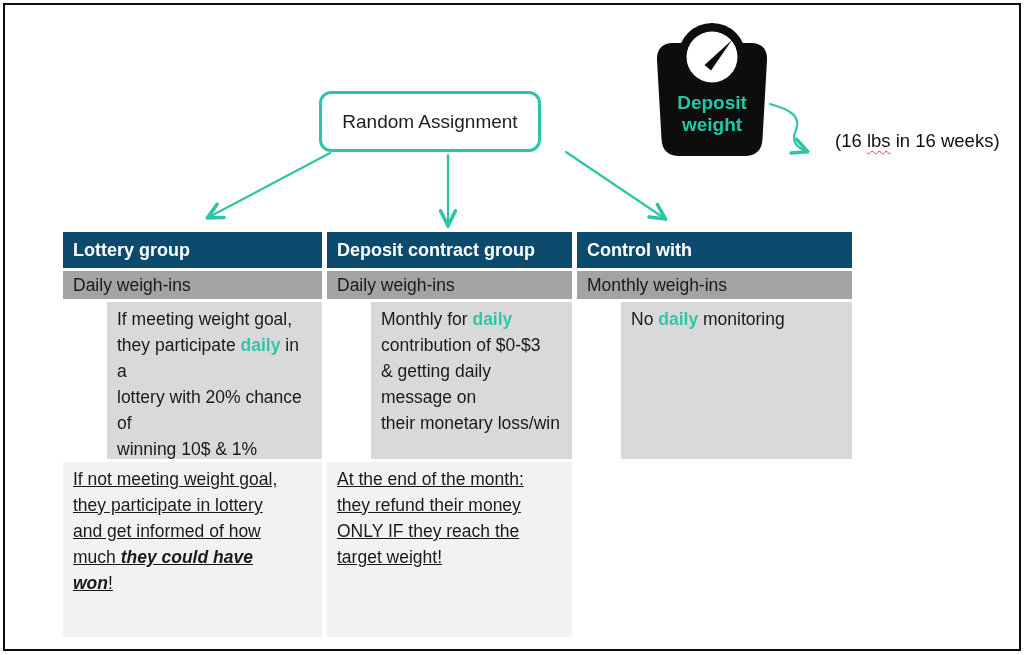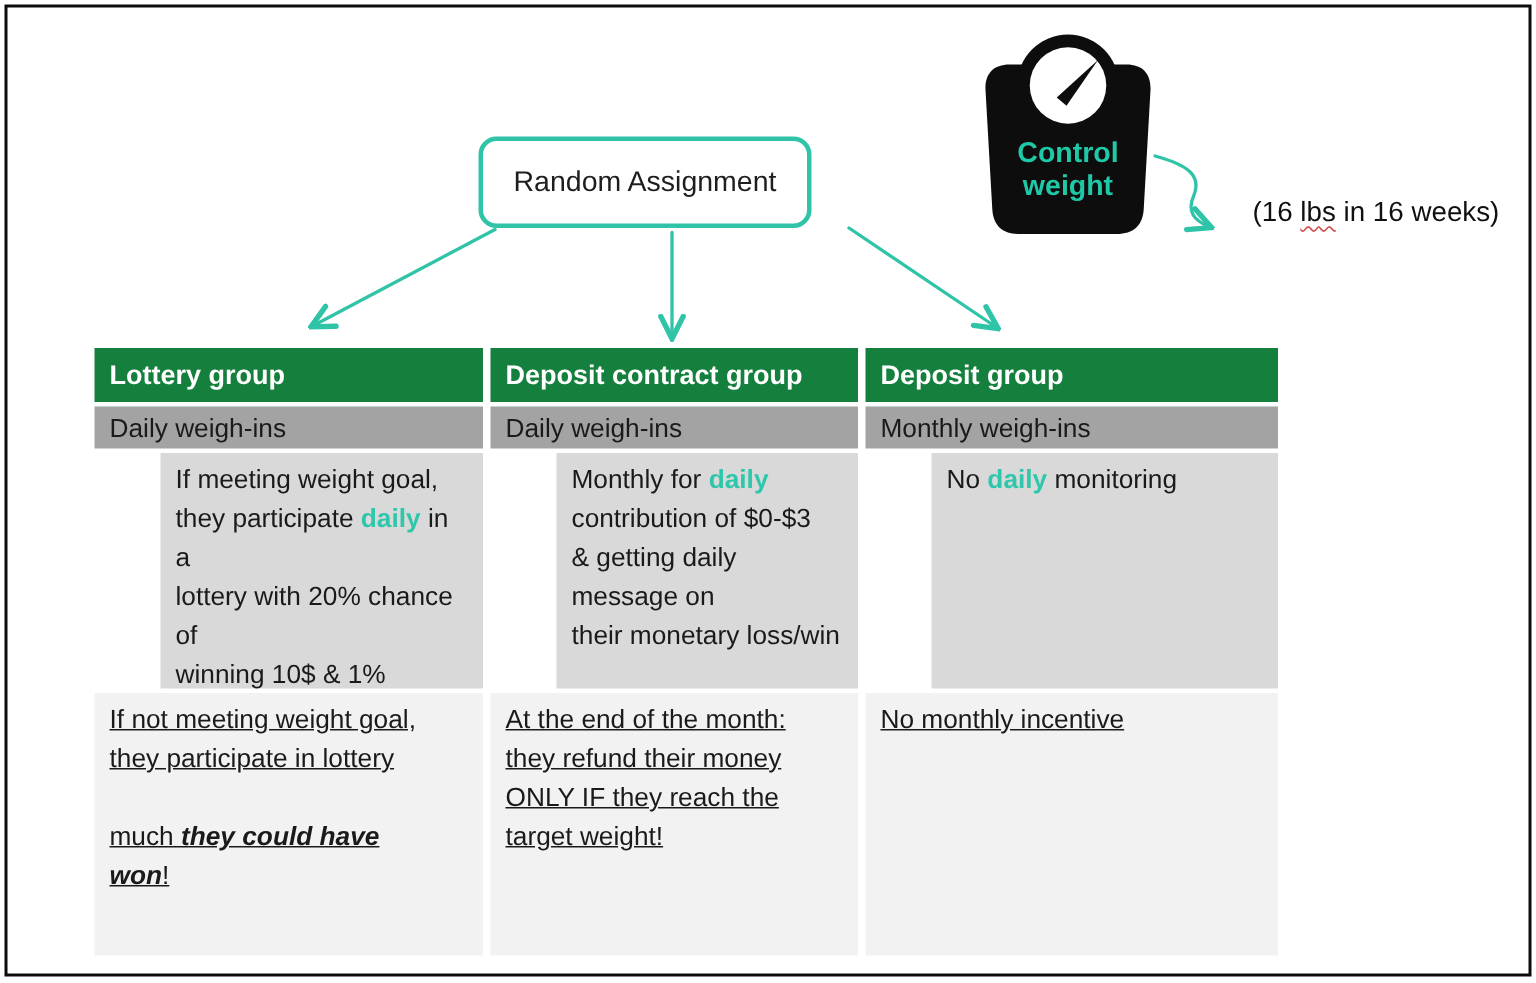--- a/index.html
+++ b/index.html
@@ -19,21 +19,21 @@
   .scale svg{position:absolute;left:0;top:0;}
   .scale-label{position:absolute;left:0;right:0;top:72px;text-align:center;
                color:#1fc9a8;font-weight:700;font-size:19px;line-height:22px;}
   .annotation{position:absolute;left:835px;top:130px;font-size:18.5px;color:#101010;white-space:nowrap;}
   .sp{text-decoration:underline wavy #d24b4b;text-decoration-thickness:1px;text-underline-offset:3px;}
   
   .gtable{position:absolute;left:63px;top:232px;width:789px;display:grid;
           grid-template-columns:259px 245px 275px;
           grid-template-rows:36px 28px 157px 175px;
           column-gap:5px;row-gap:3px;box-sizing:border-box;}
-  .th{background:#15803d;color:#fff;font-weight:700;font-size:18px;
+  .th{background:#0c4a6e;color:#fff;font-weight:700;font-size:18px;
       display:flex;align-items:center;padding:17px 10px;box-sizing:border-box;}
   .td{font-size:17.5px;line-height:26px;padding:4px 10px;box-sizing:border-box;color:#1a1a1a;}
   .r1{background:#a3a3a3;padding-top:1px;}
   .r2{background:#d9d9d9;margin-left:44px;}
   .r3{background:#f2f2f2;text-decoration:underline;}
   .teal{color:#2fc7ab;font-weight:700;}
   .bi{font-weight:700;font-style:italic;}
 </style>
 </head>
 <body>
@@ -60,37 +60,36 @@
   </div>
 
   <div class="scale">
     <svg width="112" height="140" viewBox="0 0 112 140">
       <path d="M17,23 H95 C106,23 111.5,29.5 111,40 L106.5,119 C106,130.5 99.5,136 88.5,136 H23.5 C12.5,136 6,130.5 5.5,119 L1,40 C0.5,29.5 6,23 17,23 Z" fill="#0d0d0d"></path>
       <circle cx="56" cy="37" r="34" fill="#0d0d0d"></circle>
       <circle cx="56" cy="37" r="25.5" fill="#ffffff"></circle>
       <polygon points="48.5,45 55,50.5 76,20" fill="#0d0d0d"></polygon>
     </svg>
     <div class="scale-label">
-      <div>Control</div>
+      <div>Deposit</div>
       <div>weight</div>
     </div>
   </div>
 
   <div class="annotation"><span>(16 </span><span class="sp">lbs</span><span> in 16 weeks)</span></div>
 
   <div class="gtable">
     <div class="th">Lottery group</div>
     <div class="th">Deposit contract group</div>
-    <div class="th">Deposit group</div>
+    <div class="th">Control with</div>
 
     <div class="td r1">Daily weigh-ins</div>
     <div class="td r1">Daily weigh-ins</div>
     <div class="td r1">Monthly weigh-ins</div>
 
     <div class="td r2"><span>If meeting weight goal,</span><br><span>they participate </span><span class="teal">daily</span><span> in a</span><br><span>lottery with 20% chance of</span><br><span>winning 10$ &amp; 1% chance</span><br><span>of winning 200$.</span></div>
     <div class="td r2"><span>Monthly for </span><span class="teal">daily</span><br><span>contribution of $0-$3</span><br><span>&amp; getting daily message on</span><br><span>their monetary loss/win</span></div>
     <div class="td r2"><span>No </span><span class="teal">daily</span><span> monitoring</span></div>
 
-    <div class="td r3"><span>If not meeting weight goal,</span><br><span>they participate in lottery</span><br><br><span>much </span><span class="bi">they could have</span><br><span class="bi">won</span><span>!</span></div>
+    <div class="td r3"><span>If not meeting weight goal,</span><br><span>they participate in lottery</span><br><span>and get informed of how</span><br><span>much </span><span class="bi">they could have</span><br><span class="bi">won</span><span>!</span></div>
     <div class="td r3"><span>At the end of the month:</span><br><span>they refund their money</span><br><span>ONLY IF they reach the</span><br><span>target weight!</span></div>
-    <div class="td r3"><span>No monthly incentive</span></div>
   </div>
 </div>
 
 </body></html>

